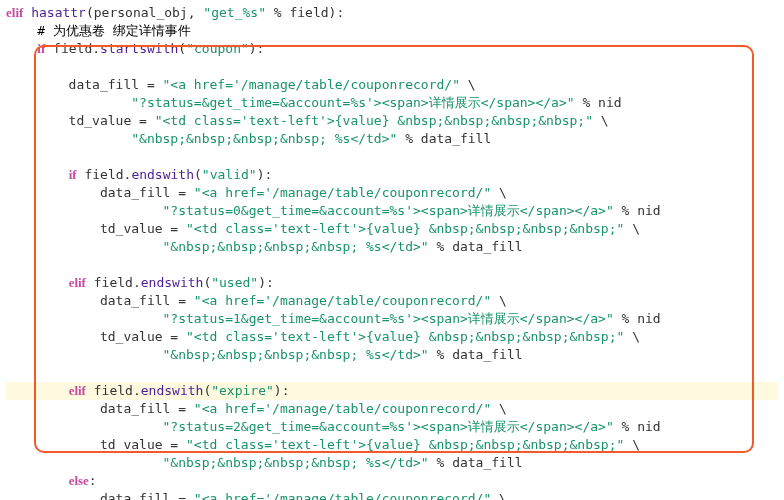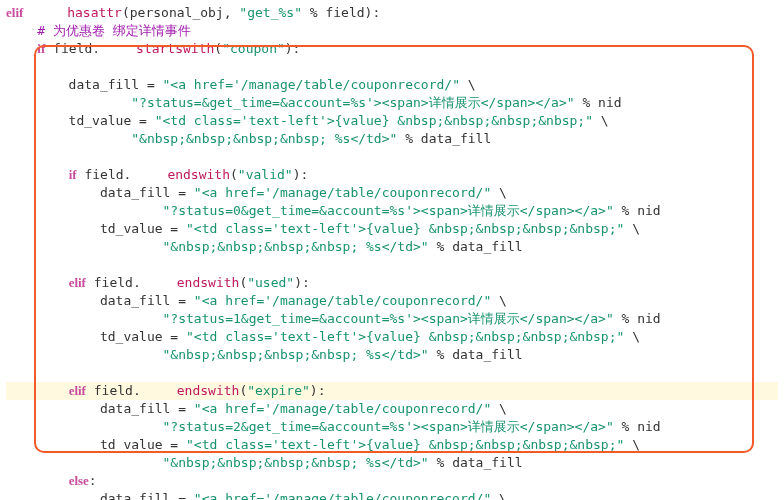--- a/index.html
+++ b/index.html
@@ -13,23 +13,23 @@
     height: 500px;
     overflow: hidden;
     position: relative;
   }
   .code-area {
     padding: 4px 6px;
     white-space: pre;
   }
   .line { display: block; height: 18px; }
   .kw { color: #c84b9e; font-weight: bold; font-family: Liberation Serif, serif; } 
-  .fn { color: #be185d; margin-left: 36px; }                    
+  .fn { color: #4c1d95; }                    
   .str { color: #18936c; }                   
-  .comment { color: #a21caf; }
+  .comment { color: #000000; }
   .highlight-line { background: #fff9e0; }
   .rect {
     position: absolute;
     border: 2px solid #f25a2a;
     border-radius: 10px;
     left: 34px;
     top: 45px;
     width: 720px;
     height: 408px;
     pointer-events: none;

